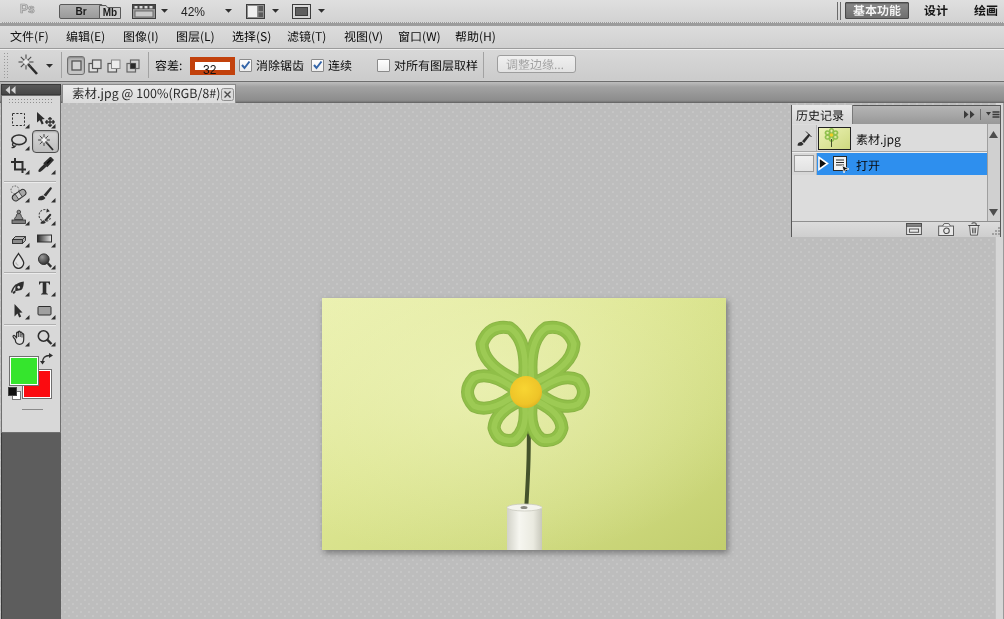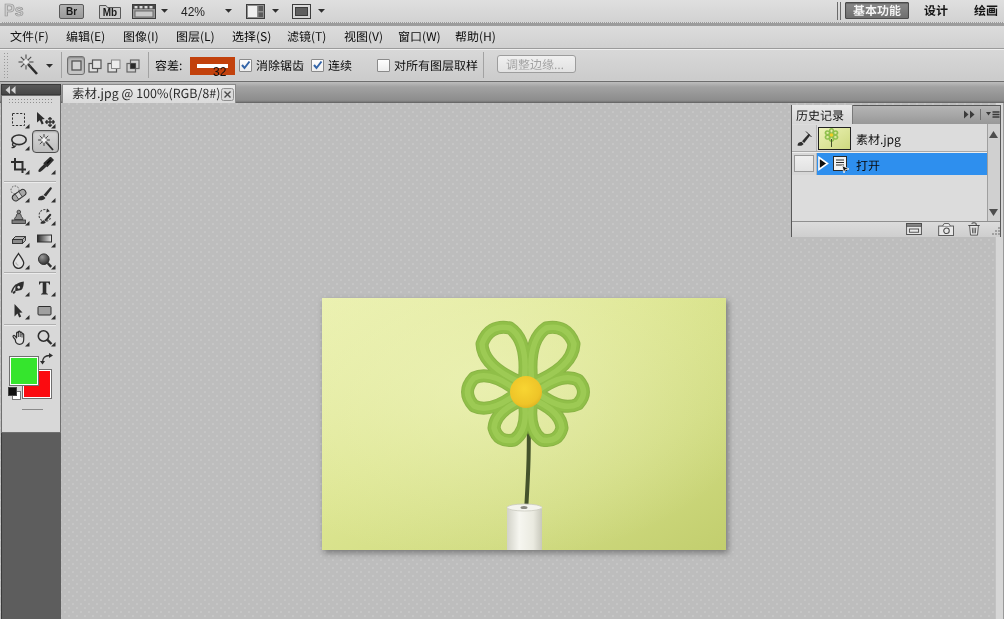--- a/index.html
+++ b/index.html
@@ -18,22 +18,22 @@
 #doctab{left:62px;top:84px;width:174px;height:19px;background:linear-gradient(#ebebeb,#dadada);border:1px solid #8a8a8a;border-bottom:none;box-sizing:border-box}
 .vsep{position:absolute;width:1px;background:#a2a2a2}
 .toolsep{position:absolute;left:4px;width:52px;height:1px;background:#b0b0b0;border-bottom:1px solid #ececec}
 #panel{left:791px;top:105px;width:210px;height:132px;background:#dcdcdc;border:1px solid #585858;box-sizing:border-box}
 .chk{position:absolute;width:13px;height:13px;background:linear-gradient(#fefefe,#ededed);border:1px solid #8a8a8a;box-sizing:border-box;border-radius:1px}
 </style></head><body>
 <div class="abs" id="workspace"></div>
 <div class="abs" style="left:995px;top:103px;width:9px;height:516px;background:#d6d6d6;border-right:1px solid #9a9a9a;border-left:1px solid #c2c2c2;box-sizing:border-box"></div>
 <div class="abs" id="titlebar"></div>
 <div class="abs" id="titleband"></div>
-<div class="abs" style="left:4px;top:2px;width:30px;height:18px;color:#cdcdcd;font-size:16px;font-weight:bold;-webkit-text-stroke:0.7px #959595">Ps</div>
-<div class="abs" style="left:59px;top:4px;width:25px;height:15px;background:linear-gradient(#b2b2b2,#9a9a9a);border:1px solid #595959;border-radius:2px;box-sizing:border-box;color:#1a1a1a;font-size:10px;font-weight:bold;text-align:center;line-height:13px">Br</div>
+<div class="abs" style="left:20px;top:2px;width:30px;height:18px;color:#cdcdcd;font-size:12px;font-weight:bold;-webkit-text-stroke:0.7px #959595">Ps</div>
+<div class="abs" style="left:59px;top:4px;width:44px;height:15px;background:linear-gradient(#b2b2b2,#9a9a9a);border:1px solid #595959;border-radius:2px;box-sizing:border-box;color:#1a1a1a;font-size:10px;font-weight:bold;text-align:center;line-height:13px">Br</div>
 <svg class="abs" style="left:98px;top:3px" width="24" height="17" viewBox="0 0 24 17">
     <path d="M1.5 15.5 L1.5 2.5 L8 2.5 L9.5 4.5 L22.5 4.5 L22.5 15.5 Z" fill="#cccccc" stroke="#595959"></path>
     <text x="12" y="13" text-anchor="middle" font-family="Liberation Sans" font-size="10" font-weight="bold" fill="#1a1a1a">Mb</text>
   </svg>
 <svg class="abs" style="left:132px;top:4px" width="25" height="15" viewBox="0 0 25 15">
 <rect x="0.5" y="0.5" width="23" height="14" fill="#9b9b9b" stroke="#3d3d3d"></rect>
 <rect x="1" y="1" width="22" height="4" fill="#4a4a4a"></rect>
 <rect x="2.5" y="2" width="3" height="2.4" fill="#dcdcdc"></rect>
     <rect x="7.5" y="2" width="3" height="2.4" fill="#dcdcdc"></rect>
 <rect x="12.5" y="2" width="3" height="2.4" fill="#dcdcdc"></rect>
@@ -133,21 +133,21 @@
   </svg>
 <svg class="abs" style="left:126px;top:59px" width="14" height="14">
     <rect x="1" y="4.5" width="8.5" height="8.5" fill="none" stroke="#666" stroke-width="1.2"></rect>
     <rect x="4.5" y="1" width="8.5" height="8.5" fill="none" stroke="#666" stroke-width="1.2"></rect>
     <rect x="4.5" y="4.5" width="5" height="5" fill="#2a2a2a"></rect>
   </svg>
 <div class="vsep" style="left:148px;top:52px;height:26px"></div>
 <svg style="position:absolute;left:155px;top:58px" width="29" height="16" viewBox="0 -12 29 16">
     <path fill="#111" d="M4 -7.6C3.3 -6.7 2.2 -5.9 1.1 -5.3C1.3 -5.2 1.6 -4.8 1.7 -4.6C2.8 -5.3 4 -6.3 4.8 -7.3ZM7 -7.1C8.1 -6.4 9.5 -5.3 10.2 -4.7L10.8 -5.3C10.1 -5.9 8.7 -6.9 7.6 -7.6ZM5.9 -6.5C4.8 -4.8 2.7 -3.3 0.4 -2.4C0.7 -2.2 0.9 -1.9 1 -1.7C1.6 -1.9 2.1 -2.2 2.6 -2.5V1.0H3.5V0.6H8.5V0.9H9.4V-2.6C9.9 -2.4 10.4 -2.1 10.9 -1.8C11.1 -2.1 11.3 -2.4 11.5 -2.6C9.6 -3.4 7.9 -4.3 6.5 -5.9L6.7 -6.2ZM3.5 -0.2V-2.3H8.5V-0.2ZM3.6 -3.1C4.5 -3.7 5.3 -4.4 6 -5.2C6.8 -4.3 7.7 -3.6 8.6 -3.1ZM5.2 -9.9C5.4 -9.7 5.5 -9.3 5.7 -9.0H1.0V-6.8H1.9V-8.1H10.1V-6.8H11.0V-9.0H6.7C6.6 -9.3 6.3 -9.8 6.1 -10.2Z M20.3 -10.1C20.1 -9.6 19.7 -9 19.4 -8.5H16.6C16.5 -9 16 -9.6 15.6 -10.1L14.9 -9.7C15.1 -9.4 15.4 -8.9 15.6 -8.5H13.3V-7.7H17.3C17.2 -7.3 17.1 -7 17 -6.6H13.8V-5.8H16.8C16.7 -5.5 16.5 -5.1 16.4 -4.8H12.7V-3.9H15.9C15.1 -2.5 14 -1.4 12.5 -0.6C12.7 -0.4 13 -0 13.1 0.2C14.4 -0.6 15.4 -1.5 16.2 -2.7V-2.1H18.7V-0.4H14.7V0.4H23.2V-0.4H19.6V-2.1H22.4V-3.0H16.4C16.6 -3.3 16.8 -3.6 17 -3.9H23.3V-4.8H17.4C17.5 -5.1 17.6 -5.5 17.7 -5.8H22.2V-6.6H18.0C18.1 -7 18.2 -7.3 18.2 -7.7H22.8V-8.5H20.4C20.7 -8.9 21 -9.4 21.3 -9.8Z M25.7 -4.7C26.1 -4.7 26.5 -5 26.5 -5.5C26.5 -6 26.1 -6.4 25.7 -6.4C25.2 -6.4 24.9 -6 24.9 -5.5C24.9 -5 25.2 -4.7 25.7 -4.7ZM25.7 0.2C26.1 0.2 26.5 -0.2 26.5 -0.7C26.5 -1.2 26.1 -1.5 25.7 -1.5C25.2 -1.5 24.9 -1.2 24.9 -0.7C24.9 -0.2 25.2 0.2 25.7 0.2Z"></path>
   </svg>
-<div class="abs" style="left:190px;top:57px;width:45px;height:18px;background:#fff;border:7px solid #c2410c;box-sizing:border-box;font-size:12px;color:#111;padding-left:16px;line-height:16px">32</div>
+<div class="abs" style="left:190px;top:57px;width:45px;height:18px;background:#fff;border:5px solid #c2410c;box-sizing:border-box;font-size:12px;color:#111;padding-left:8px;line-height:16px">32</div>
 <div class="chk" style="left:239px;top:59px"></div>
 <svg class="abs" style="left:240px;top:59px" width="12" height="13" viewBox="0 0 12 13">
     <path d="M2 6 L4.5 9 L9.5 2.5" fill="none" stroke="#3465a8" stroke-width="2"></path>
   </svg>
 <svg style="position:absolute;left:256px;top:58px" width="50" height="16" viewBox="0 -12 50 16">
     <path fill="#111" d="M10.4 -9.7C10.1 -9 9.5 -8.1 9.1 -7.5L9.9 -7.1C10.3 -7.7 10.8 -8.6 11.2 -9.4ZM4.2 -9.3C4.7 -8.6 5.2 -7.7 5.4 -7.1L6.2 -7.5C6 -8.1 5.5 -9 5 -9.7ZM1 -9.3C1.8 -8.9 2.7 -8.3 3.1 -7.9L3.6 -8.6C3.2 -9 2.3 -9.6 1.6 -9.9ZM0.5 -6.1C1.2 -5.7 2.1 -5.1 2.6 -4.7L3.1 -5.4C2.7 -5.8 1.7 -6.4 1 -6.8ZM0.8 0.3 1.6 0.8C2.2 -0.3 3 -1.8 3.5 -3.1L2.9 -3.6C2.3 -2.3 1.4 -0.7 0.8 0.3ZM5.4 -3.7H9.9V-2.4H5.4ZM5.4 -4.5V-5.8H9.9V-4.5ZM7.2 -10.1V-6.7H4.5V1.0H5.4V-1.7H9.9V-0.2C9.9 -0 9.8 0 9.6 0.0C9.4 0.1 8.8 0.1 8.1 0.0C8.2 0.3 8.4 0.6 8.4 0.9C9.3 0.9 9.9 0.9 10.3 0.7C10.6 0.6 10.7 0.3 10.7 -0.2V-6.7H8.1V-10.1Z M17.7 -2.7C17.3 -1.8 16.7 -0.9 16 -0.3C16.2 -0.1 16.6 0.1 16.7 0.2C17.3 -0.4 18 -1.5 18.5 -2.4ZM21.2 -2.4C21.8 -1.6 22.5 -0.6 22.9 0.1L23.6 -0.3C23.3 -1 22.5 -2 21.8 -2.7ZM12.9 -9.6V0.9H13.7V-8.8H15.3C15 -8 14.6 -6.9 14.3 -6.1C15.2 -5.1 15.4 -4.3 15.4 -3.6C15.4 -3.3 15.3 -2.9 15.1 -2.8C15 -2.7 14.9 -2.7 14.7 -2.7C14.6 -2.7 14.3 -2.7 14 -2.7C14.1 -2.5 14.2 -2.1 14.2 -1.9C14.5 -1.9 14.8 -1.9 15.1 -1.9C15.3 -1.9 15.6 -2 15.7 -2.1C16.1 -2.4 16.2 -2.9 16.2 -3.6C16.2 -4.3 16 -5.2 15.1 -6.2C15.5 -7.1 16 -8.3 16.3 -9.3L15.8 -9.6L15.6 -9.6ZM16.5 -4.1V-3.3H19.6V-0.1C19.6 0.1 19.6 0.1 19.4 0.1C19.2 0.1 18.6 0.1 17.9 0.1C18.1 0.4 18.2 0.7 18.3 0.9C19.1 0.9 19.7 0.9 20 0.8C20.4 0.7 20.5 0.4 20.5 -0.1V-3.3H23.4V-4.1H20.5V-5.6H22.3V-6.4H17.6V-5.6H19.6V-4.1ZM19.9 -10.2C19.1 -8.7 17.6 -7.3 16.1 -6.6C16.3 -6.4 16.6 -6.1 16.7 -5.9C17.9 -6.6 19.1 -7.6 20 -8.8C21 -7.5 22 -6.7 23.1 -6.0C23.2 -6.3 23.5 -6.6 23.7 -6.7C22.6 -7.3 21.5 -8.1 20.4 -9.4L20.7 -9.9Z M30.2 -8.8H34.3V-7.3H30.2ZM30.2 -6.5H32.2V-5.2H30.1L30.2 -5.9ZM30.2 -2.9V0.9H31.0V0.5H34.2V0.9H35.1V-2.9H33.0V-4.4H35.4V-5.2H33.0V-6.5H35.1V-9.6H29.3V-5.9C29.3 -4 29.2 -1.4 28.1 0.4C28.3 0.5 28.7 0.7 28.8 0.9C29.7 -0.6 30 -2.6 30.1 -4.4H32.2V-2.9ZM31 -0.2V-2.1H34.2V-0.2ZM26.2 -10.1C25.8 -8.9 25.2 -7.9 24.4 -7.2C24.6 -6.9 24.8 -6.5 24.9 -6.3C25.3 -6.7 25.7 -7.3 26.1 -7.9H28.5V-8.7H26.5C26.7 -9.1 26.9 -9.4 27 -9.8ZM24.7 -4.1V-3.3H26.3V-0.9C26.3 -0.3 25.9 0.1 25.7 0.3C25.8 0.4 26.1 0.7 26.2 0.9C26.3 0.6 26.7 0.4 28.7 -0.9C28.6 -1.1 28.5 -1.4 28.5 -1.7L27.1 -0.8V-3.3H28.6V-4.1H27.1V-5.7H28.3V-6.6H25.3V-5.7H26.3V-4.1Z M41.8 -5.4C41.4 -3.5 40.3 -2.1 38.7 -1.3C38.9 -1.2 39.3 -0.9 39.4 -0.8C40.4 -1.4 41.3 -2.1 41.9 -3.2C42.9 -2.4 44.1 -1.5 44.7 -0.8L45.3 -1.4C44.6 -2.1 43.3 -3.1 42.2 -3.9C42.4 -4.3 42.5 -4.8 42.6 -5.2ZM37.5 -5.2V0.4H45.7V0.9H46.7V-5.3H45.7V-0.4H38.4V-5.2ZM36.7 -6.5V-5.7H47.4V-6.5H42.6V-8.0H46.4V-8.8H42.6V-10.1H41.6V-6.5H39.4V-9.5H38.5V-6.5Z"></path>
   </svg>
 <div class="chk" style="left:311px;top:59px"></div>
 <svg class="abs" style="left:312px;top:59px" width="12" height="13" viewBox="0 0 12 13">
     <path d="M2 6 L4.5 9 L9.5 2.5" fill="none" stroke="#3465a8" stroke-width="2"></path>

